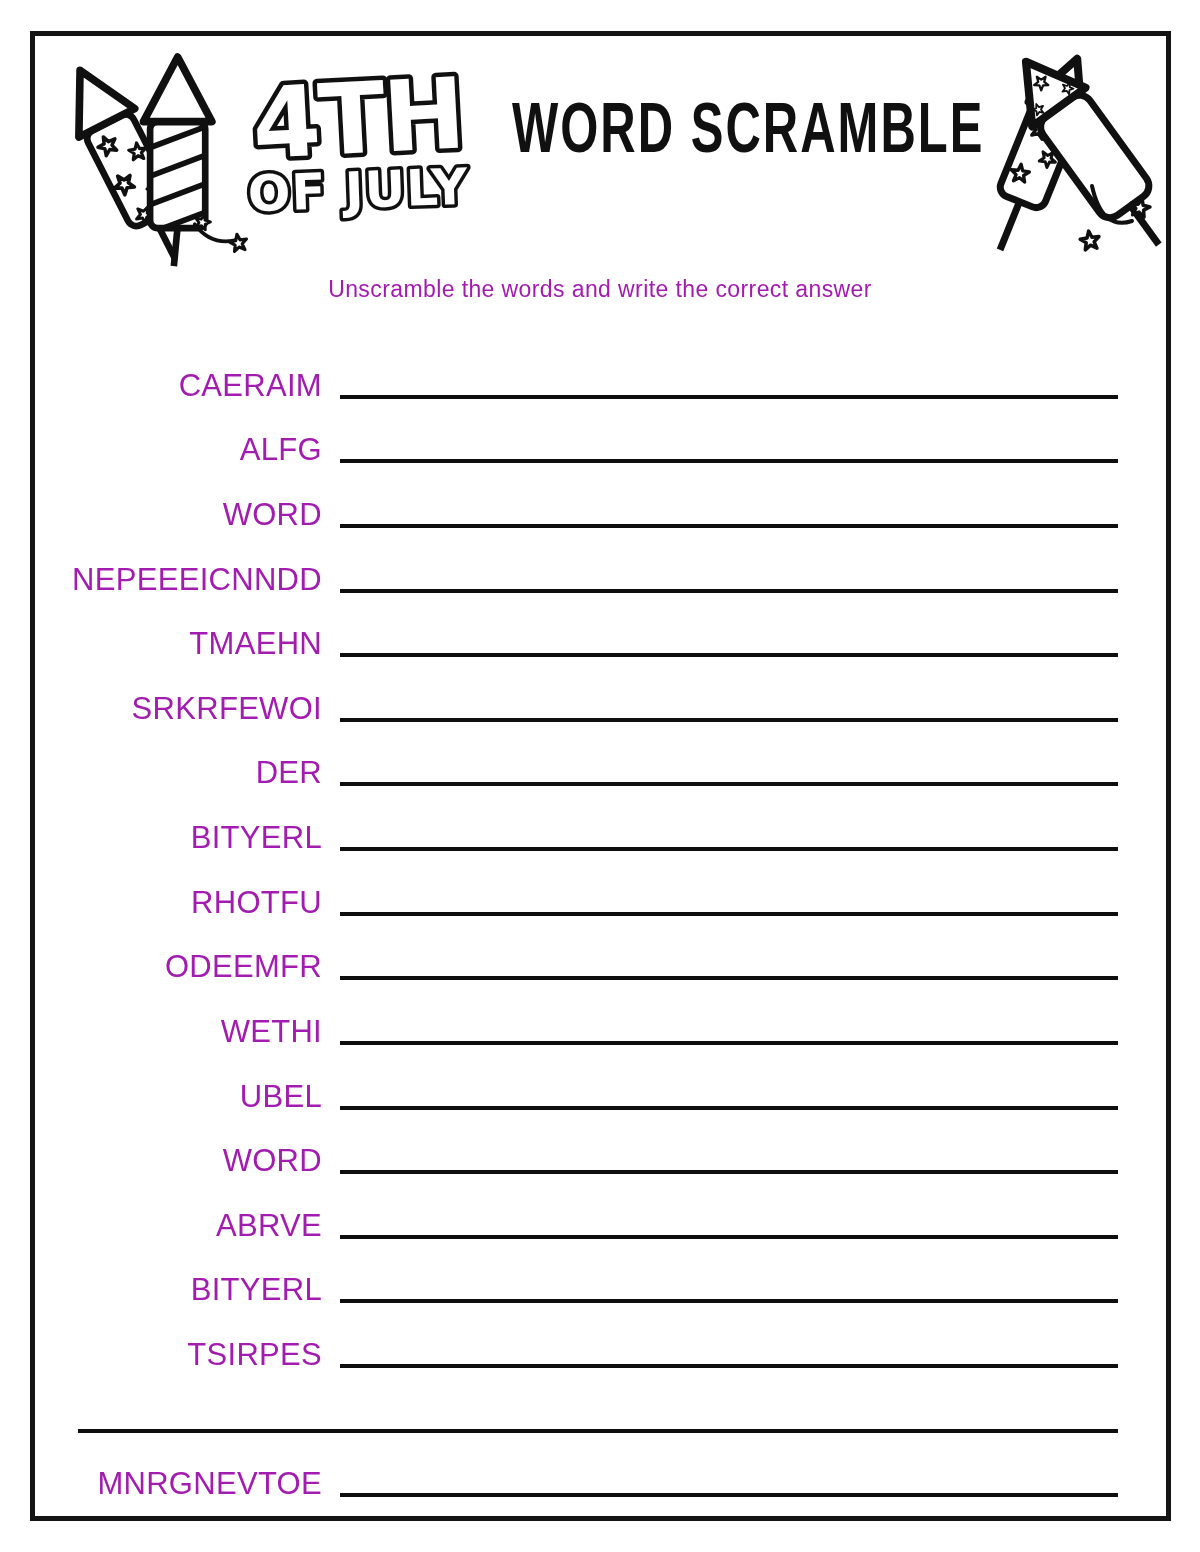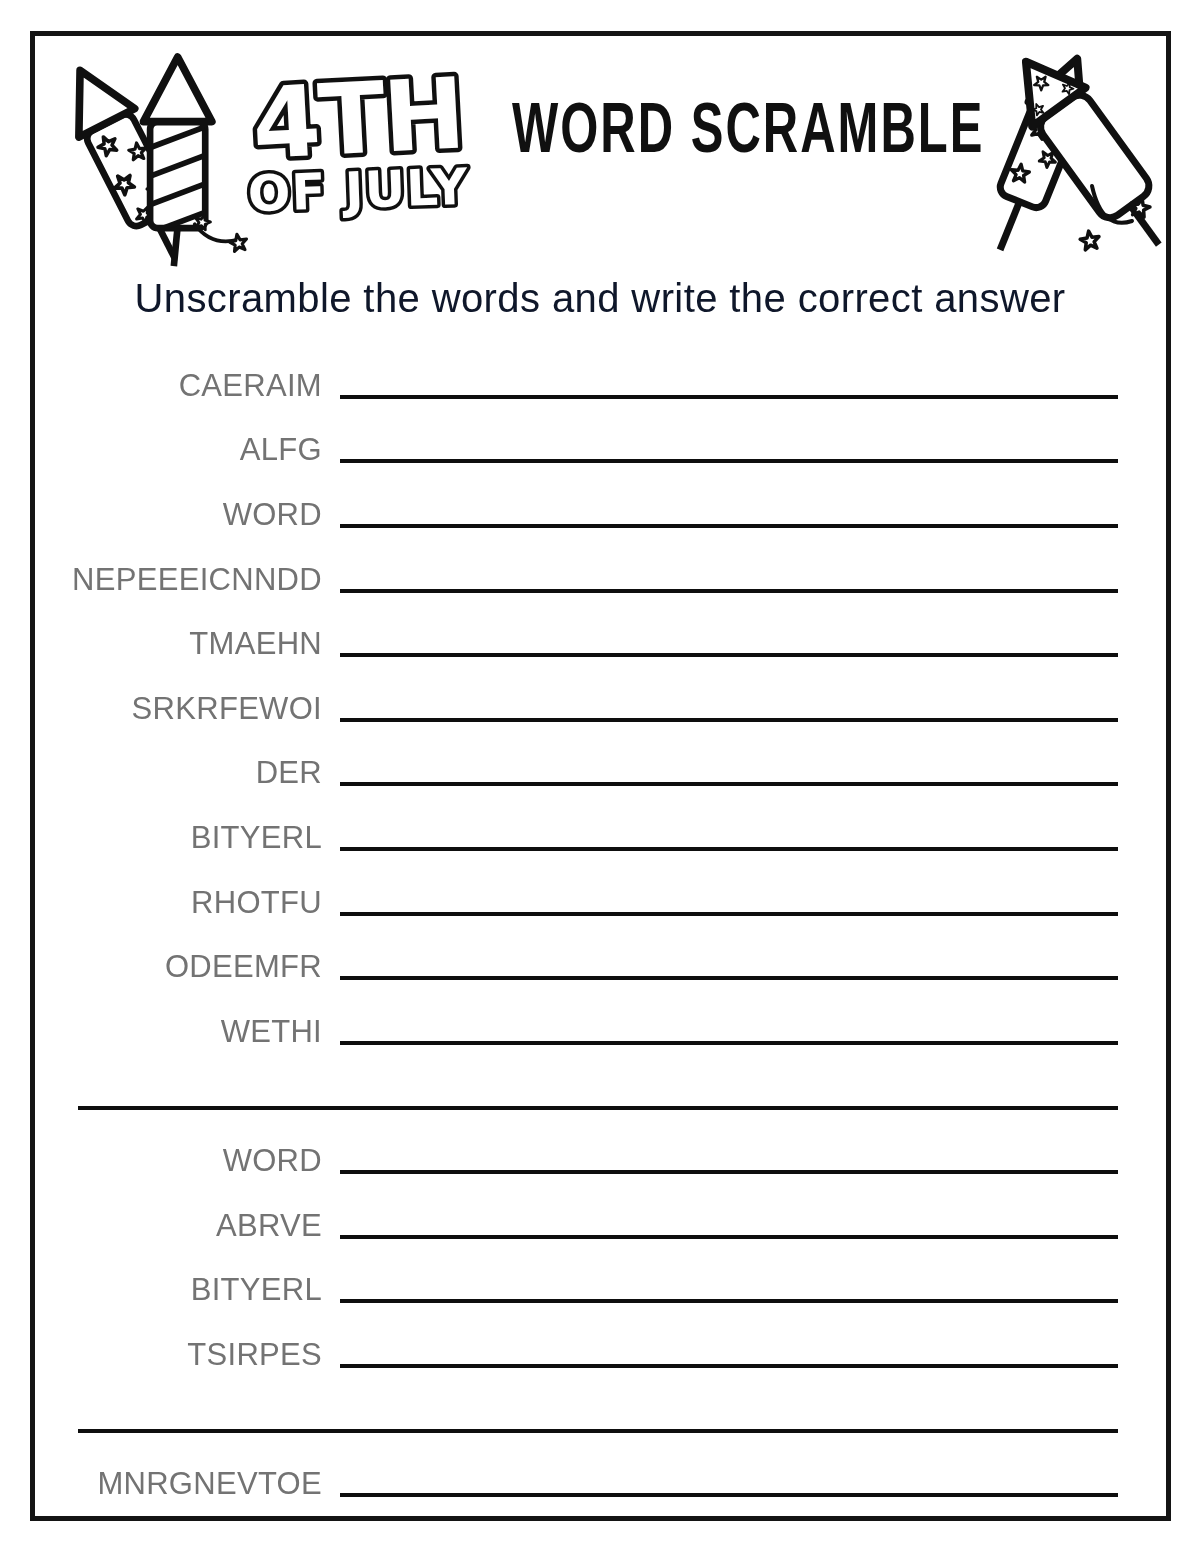--- a/index.html
+++ b/index.html
@@ -25,34 +25,34 @@
     paint-order:stroke;stroke-linejoin:round;
   }
   .word-scramble{
     position:absolute;left:512px;top:94px;
     font-size:49px;font-weight:bold;letter-spacing:2px;
     color:#101010;white-space:nowrap;line-height:1;
     transform:scaleY(1.42);transform-origin:left top;
   }
   .instruction{
     position:absolute;left:0;top:276px;width:100%;
-    text-align:center;font-size:40px;color:#0f172a;
+    text-align:center;font-size:23px;color:#a21caf;
     letter-spacing:0.4px;
   }
   .rows{
     position:absolute;left:60px;top:334px;width:1058px;
     display:flex;flex-direction:column;
   }
   .row{
     height:64.63px;
     display:flex;align-items:flex-end;
   }
   .word{
     width:262px;text-align:right;
-    font-size:31px;line-height:1;color:#737373;
+    font-size:31px;line-height:1;color:#a21caf;
     letter-spacing:0.3px;
     margin-bottom:-2px;
     white-space:nowrap;
   }
   .blank{
     flex:1;height:4px;background:#0e0e0e;
     margin-left:18px;margin-bottom:0;
   }
   .ink-line{stroke:#101010;fill:#ffffff;}
 </style>
@@ -180,20 +180,21 @@
       </div>
       <div class="row">
         <span class="word">ODEEMFR</span>
         <span class="blank"></span>
       </div>
       <div class="row">
         <span class="word">WETHI</span>
         <span class="blank"></span>
       </div>
       <div class="row">
+        <span class="word">UBEL</span>
         <span class="blank"></span>
       </div>
       <div class="row">
         <span class="word">WORD</span>
         <span class="blank"></span>
       </div>
       <div class="row">
         <span class="word">ABRVE</span>
         <span class="blank"></span>
       </div>

